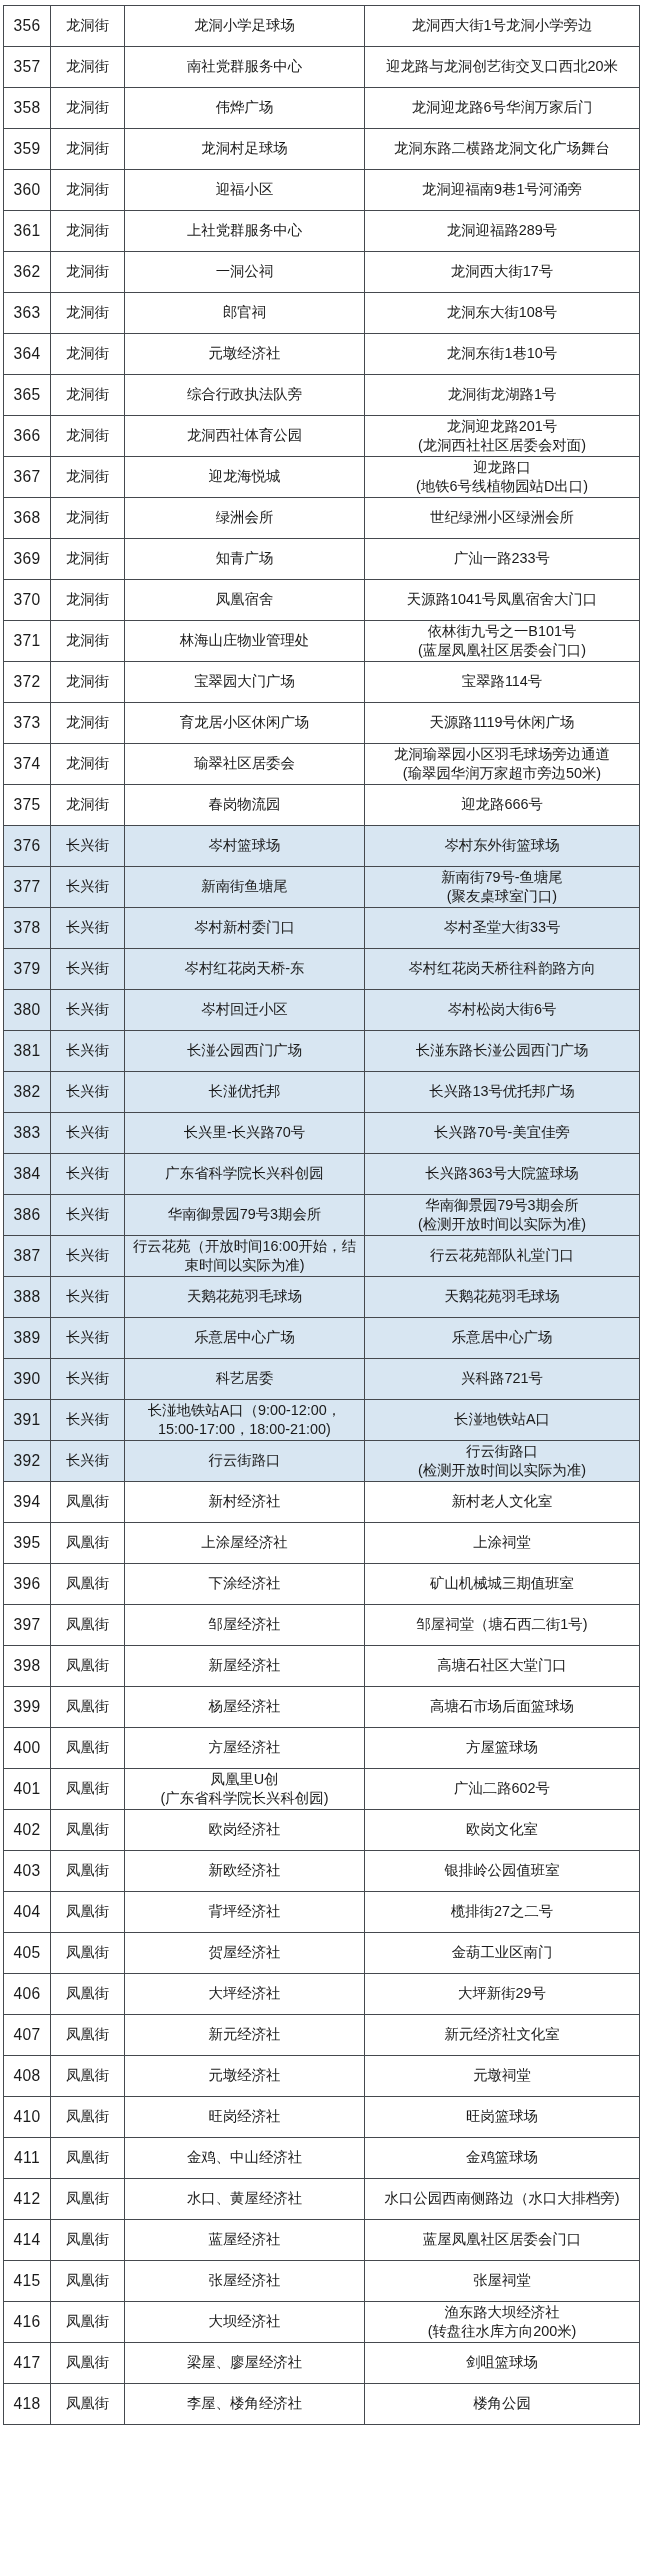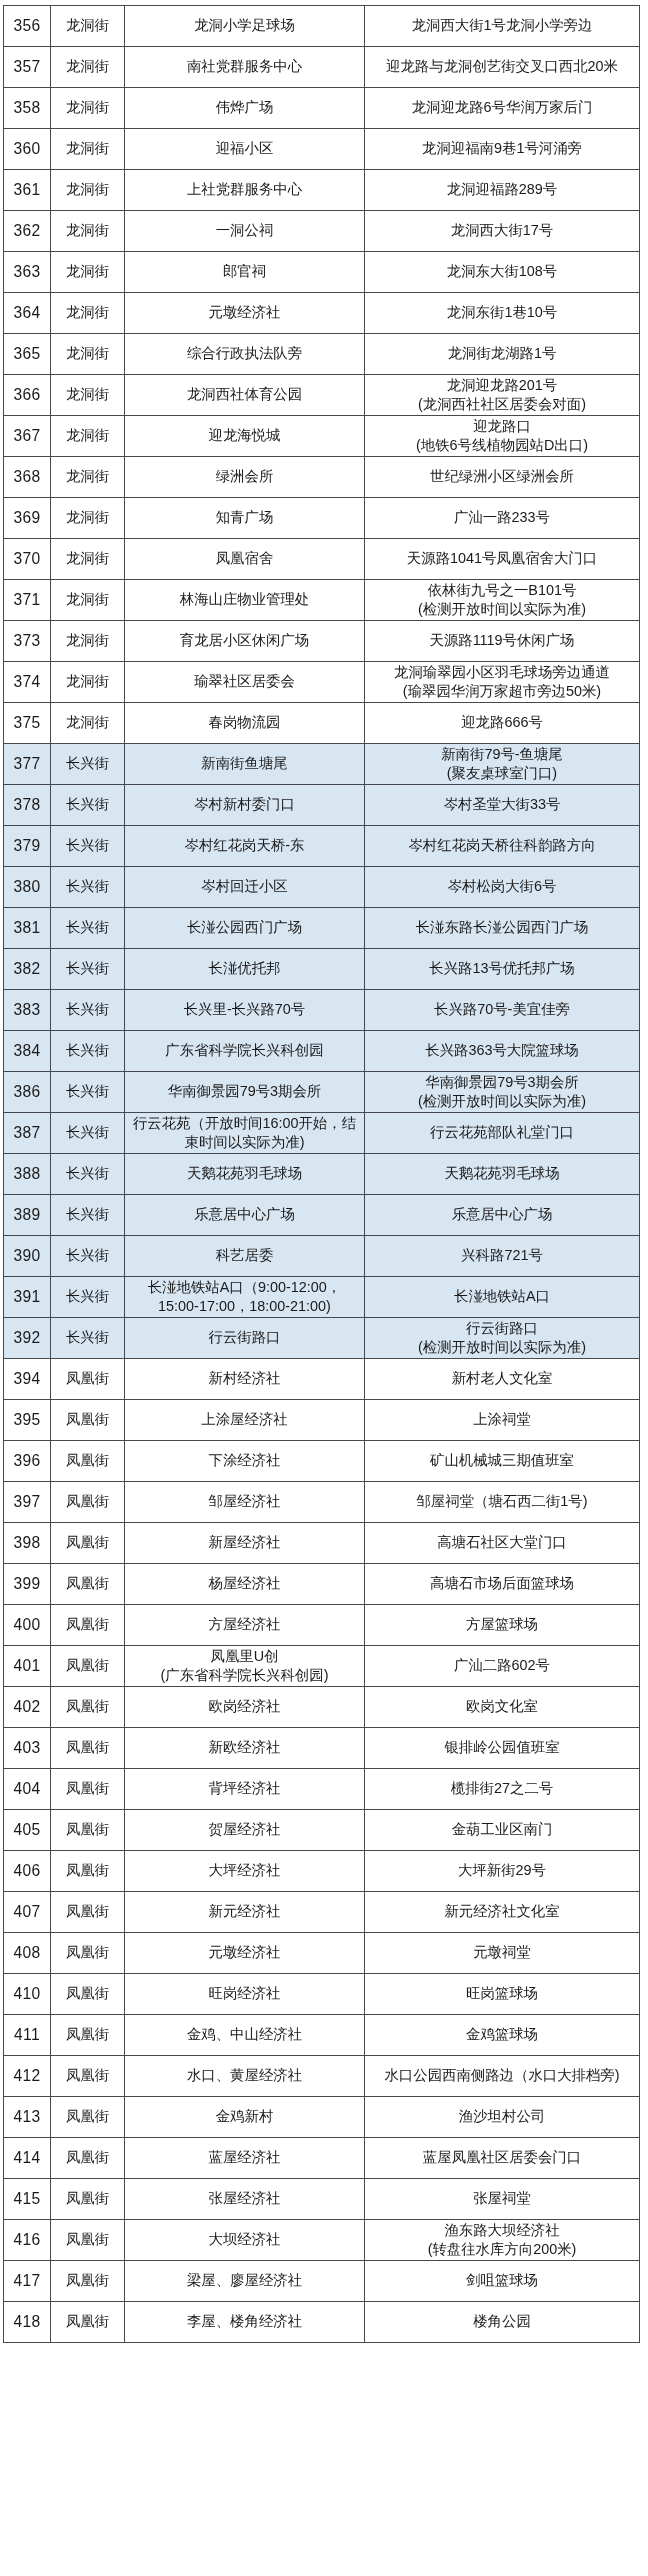--- a/index.html
+++ b/index.html
@@ -63,20 +63,26 @@
     <td>南社党群服务中心</td>
     <td>迎龙路与龙洞创艺街交叉口西北20米</td>
   </tr>
         <tr>
     <td class="no-cell">358</td>
     <td>龙洞街</td>
     <td>伟烨广场</td>
     <td>龙洞迎龙路6号华润万家后门</td>
   </tr>
         <tr>
+    <td class="no-cell">359</td>
+    <td>龙洞街</td>
+    <td>龙洞村足球场</td>
+    <td>龙洞东路二横路龙洞文化广场舞台</td>
+  </tr>
+        <tr>
     <td class="no-cell">360</td>
     <td>龙洞街</td>
     <td>迎福小区</td>
     <td>龙洞迎福南9巷1号河涌旁</td>
   </tr>
         <tr>
     <td class="no-cell">361</td>
     <td>龙洞街</td>
     <td>上社党群服务中心</td>
     <td>龙洞迎福路289号</td>
@@ -135,21 +141,27 @@
     <td class="no-cell">370</td>
     <td>龙洞街</td>
     <td>凤凰宿舍</td>
     <td>天源路1041号凤凰宿舍大门口</td>
   </tr>
         <tr>
     <td class="no-cell">371</td>
     <td>龙洞街</td>
     <td>林海山庄物业管理处</td>
     <td>依林街九号之一B101号
-(检测开放时间以实际为准)</td>
+(蓝屋凤凰社区居委会门口)</td>
+  </tr>
+        <tr>
+    <td class="no-cell">372</td>
+    <td>龙洞街</td>
+    <td>宝翠园大门广场</td>
+    <td>宝翠路114号</td>
   </tr>
         <tr>
     <td class="no-cell">373</td>
     <td>龙洞街</td>
     <td>育龙居小区休闲广场</td>
     <td>天源路1119号休闲广场</td>
   </tr>
         <tr>
     <td class="no-cell">374</td>
     <td>龙洞街</td>
@@ -157,20 +169,26 @@
     <td>龙洞瑜翠园小区羽毛球场旁边通道
 (瑜翠园华润万家超市旁边50米)</td>
   </tr>
         <tr>
     <td class="no-cell">375</td>
     <td>龙洞街</td>
     <td>春岗物流园</td>
     <td>迎龙路666号</td>
   </tr>
         <tr class="hl">
+    <td class="no-cell">376</td>
+    <td>长兴街</td>
+    <td>岑村篮球场</td>
+    <td>岑村东外街篮球场</td>
+  </tr>
+        <tr class="hl">
     <td class="no-cell">377</td>
     <td>长兴街</td>
     <td>新南街鱼塘尾</td>
     <td>新南街79号-鱼塘尾
 (聚友桌球室门口)</td>
   </tr>
         <tr class="hl">
     <td class="no-cell">378</td>
     <td>长兴街</td>
     <td>岑村新村委门口</td>
@@ -359,26 +377,20 @@
     <td class="no-cell">411</td>
     <td>凤凰街</td>
     <td>金鸡、中山经济社</td>
     <td>金鸡篮球场</td>
   </tr>
         <tr>
     <td class="no-cell">412</td>
     <td>凤凰街</td>
     <td>水口、黄屋经济社</td>
     <td>水口公园西南侧路边（水口大排档旁)</td>
-  </tr>
-        <tr>
-    <td class="no-cell">413</td>
-    <td>凤凰街</td>
-    <td>金鸡新村</td>
-    <td>渔沙坦村公司</td>
   </tr>
         <tr>
     <td class="no-cell">414</td>
     <td>凤凰街</td>
     <td>蓝屋经济社</td>
     <td>蓝屋凤凰社区居委会门口</td>
   </tr>
         <tr>
     <td class="no-cell">415</td>
     <td>凤凰街</td>

